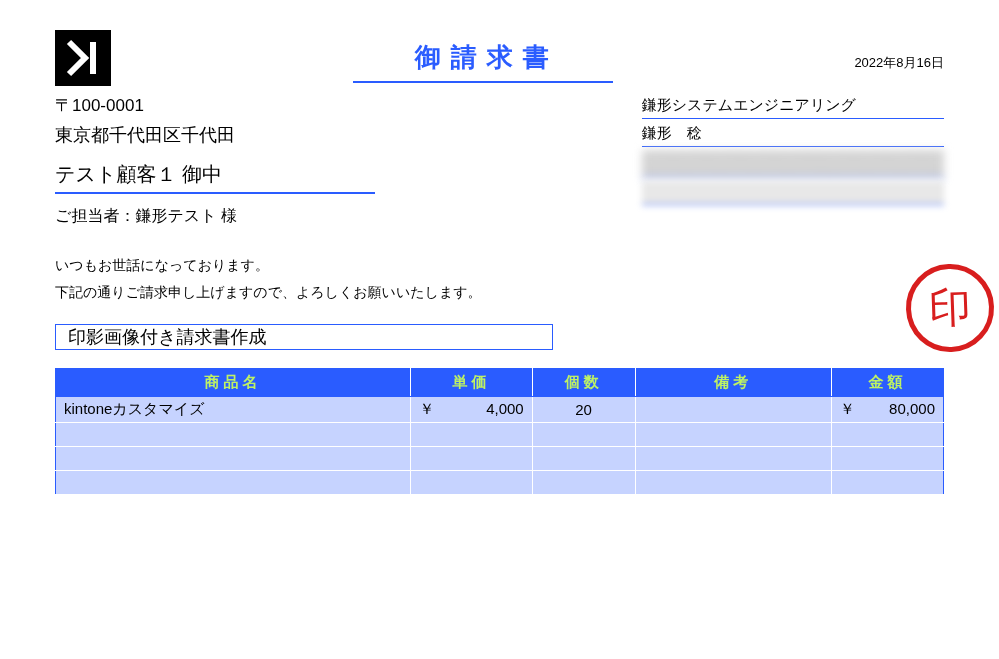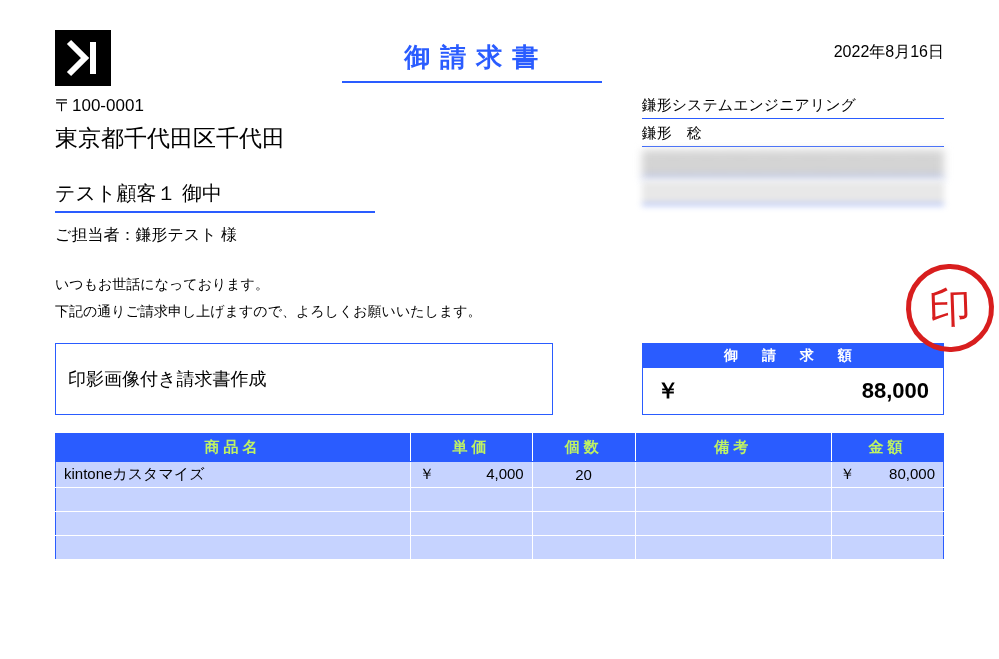--- a/index.html
+++ b/index.html
@@ -20,26 +20,26 @@
   }
   .title-wrap { text-align: center; flex: 1; margin-top: 10px; }
   .title {
     color: #2a5cff; font-size: 26px; font-weight: bold;
     letter-spacing: 10px; display: inline-block;
     padding: 0 20px 4px 28px;
   }
   .title-underline {
     height: 2px; background: #2a5cff; width: 260px; margin: 2px auto 0;
   }
-  .date { font-size: 16px; margin-top: 12px; white-space: nowrap; }
+  .date { font-size: 13px; margin-top: 24px; white-space: nowrap; }
   .mid-section { display: flex; justify-content: space-between; margin-top: 8px; }
   .left-col { width: 52%; }
   .right-col { width: 34%; position: relative; }
   .postal { font-size: 17px; margin-bottom: 6px; }
-  .addr { font-size: 23px; margin-bottom: 26px; }
+  .addr { font-size: 18px; margin-bottom: 14px; }
   .customer {
     font-size: 20px; font-weight: 500;
     border-bottom: 2px solid #2a5cff; padding-bottom: 4px; width: 320px;
     margin-bottom: 12px;
   }
   .contact { font-size: 16px; margin-bottom: 26px; }
   .greeting { font-size: 14px; line-height: 1.9; font-family: Liberation Mono, monospace; }
   .sender-line {
     border-bottom: 1.5px solid #2a5cff; padding: 2px 0 3px 0;
     font-size: 15px; margin-bottom: 3px;
@@ -135,27 +135,20 @@
     <div class="sender-line">鎌形　稔</div>
     <div class="blur-box"></div>
     <div class="blur-box small"></div>
     <div class="seal">印</div>
   </div>
 </div>
 
 <div class="summary-row">
   <div class="subject-box">
     <div class="subject-value">印影画像付き請求書作成</div>
-  </div>
-  <div class="total-box">
-    <div class="total-header">御 請 求 額</div>
-    <div class="total-value">
-      <span>￥</span>
-      <span>88,000</span>
-    </div>
   </div>
 </div>
 
 <table class="items-table">
   <colgroup>
     <col class="col-name">
       <col class="col-price">
       <col class="col-qty">
       <col class="col-note">
       <col class="col-amount">

